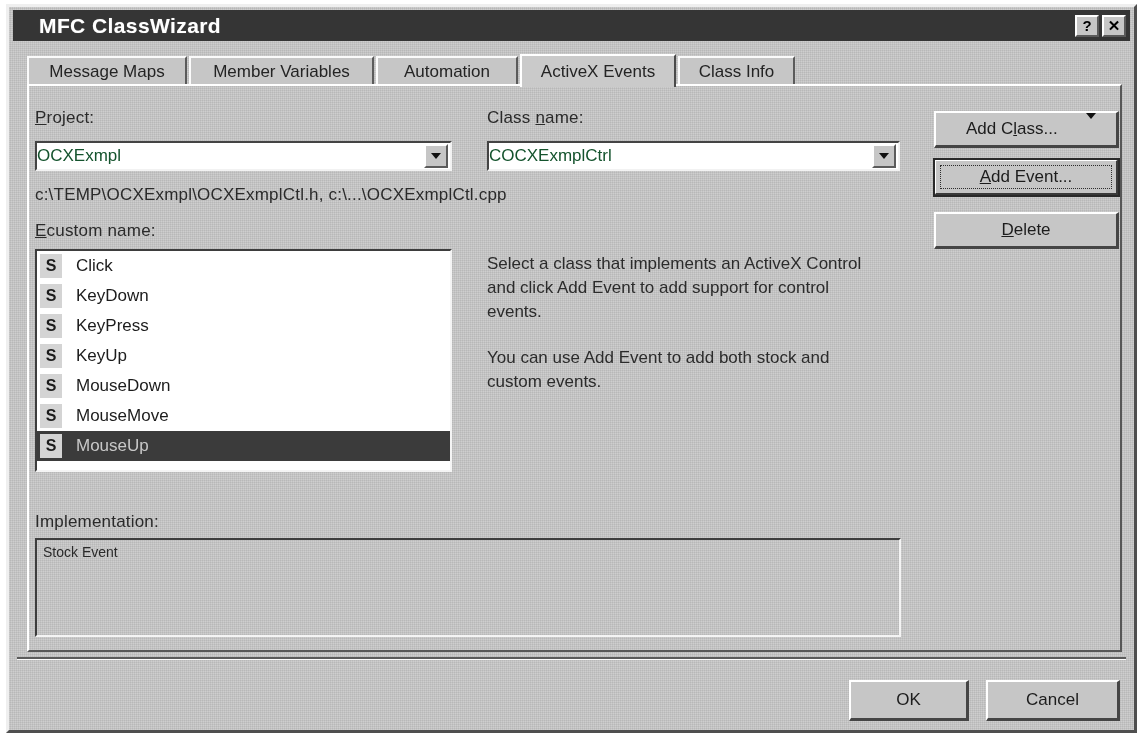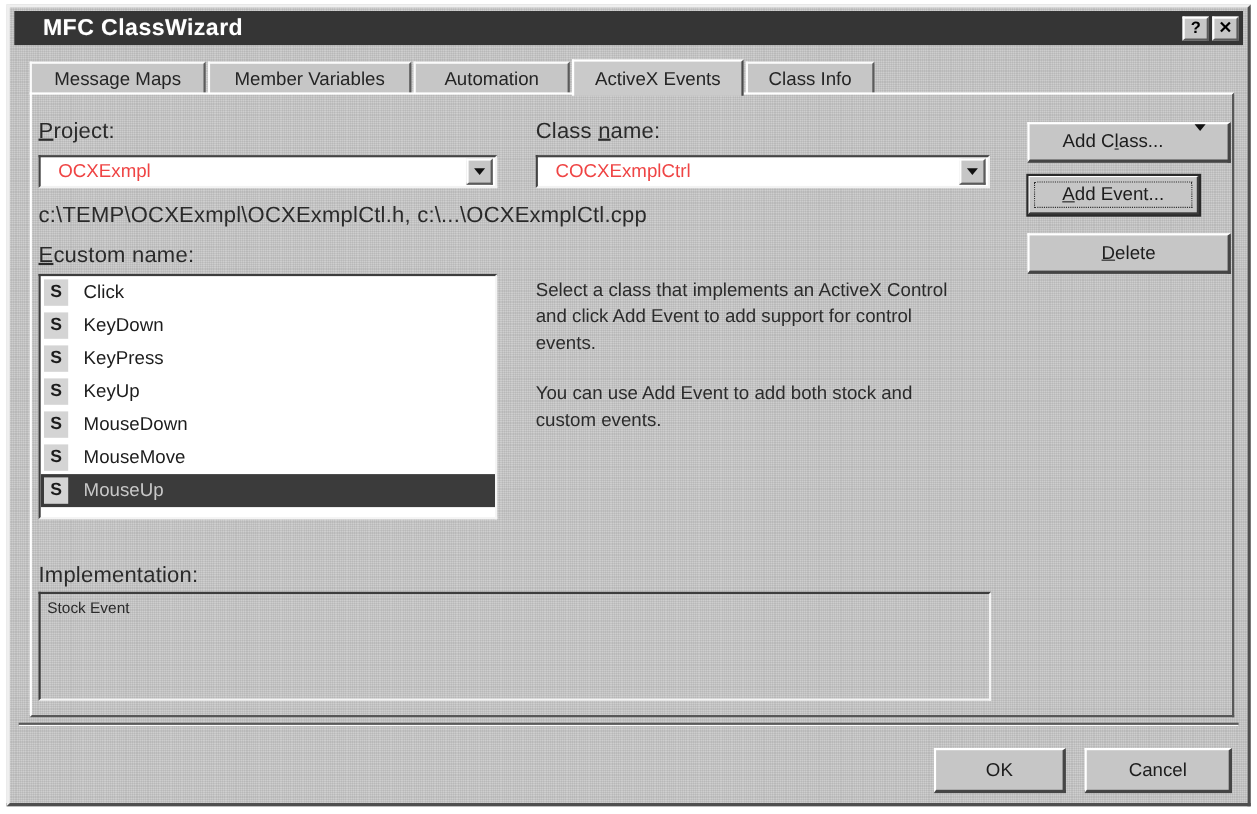--- a/index.html
+++ b/index.html
@@ -139,21 +139,21 @@
     border-top: 2px solid #ffffff;
     border-left: 2px solid #ffffff;
     border-right: 2px solid #575757;
     border-bottom: 2px solid #575757;
     background: transparent;
   }
 
   
   .label {
     position: absolute;
-    font-size: 20px;
+    font-size: 17px;
     color: #2a2a2a;
     white-space: nowrap;
     letter-spacing: 0.2px;
   }
   .mn { text-decoration: underline; }
 
   
   .combo {
     position: absolute;
     height: 30px;
@@ -163,22 +163,22 @@
     border-left: 2px solid #444444;
     border-right: 2px solid #f2f2f2;
     border-bottom: 2px solid #f2f2f2;
     display: flex;
     align-items: center;
     cursor: default;
   }
   .combo-value {
     flex: 1;
     font-size: 17px;
-    color: #ef4444;
-    padding-left: 16px;
+    color: #14532d;
+    padding-left: 0;
     white-space: nowrap;
     overflow: hidden;
   }
   .combo-arrow {
     width: 24px;
     height: 24px;
     margin-right: 2px;
     background: #c6c6c6;
     border-top: 2px solid #ffffff;
     border-left: 2px solid #ffffff;
@@ -399,21 +399,21 @@
       <div class="helptext" style="left:478px; top:245px;">
         <p>Select a class that implements an ActiveX Control and click Add Event to add support for control events.</p>
         <p>You can use Add Event to add both stock and custom events.</p>
       </div>
 
       <div class="btn with-arrow" style="left:925px; top:104px; width:185px; height:37px;">
         <span><span>Add C</span><span class="mn">l</span><span>ass...</span></span>
         <span class="arrow-slot"><span class="tri-down"></span></span>
       </div>
 
-      <div class="btn default" style="left:925px; top:152px; width:157px; height:37px;">
+      <div class="btn default" style="left:925px; top:152px; width:185px; height:37px;">
         <span class="focusrect"></span>
         <span><span class="mn">A</span><span>dd Event...</span></span>
       </div>
 
       <div class="btn" style="left:925px; top:205px; width:185px; height:37px;">
         <span><span class="mn">D</span><span>elete</span></span>
       </div>
 
       <div class="label" style="left:26px; top:505px;">Implementation:</div>
 

